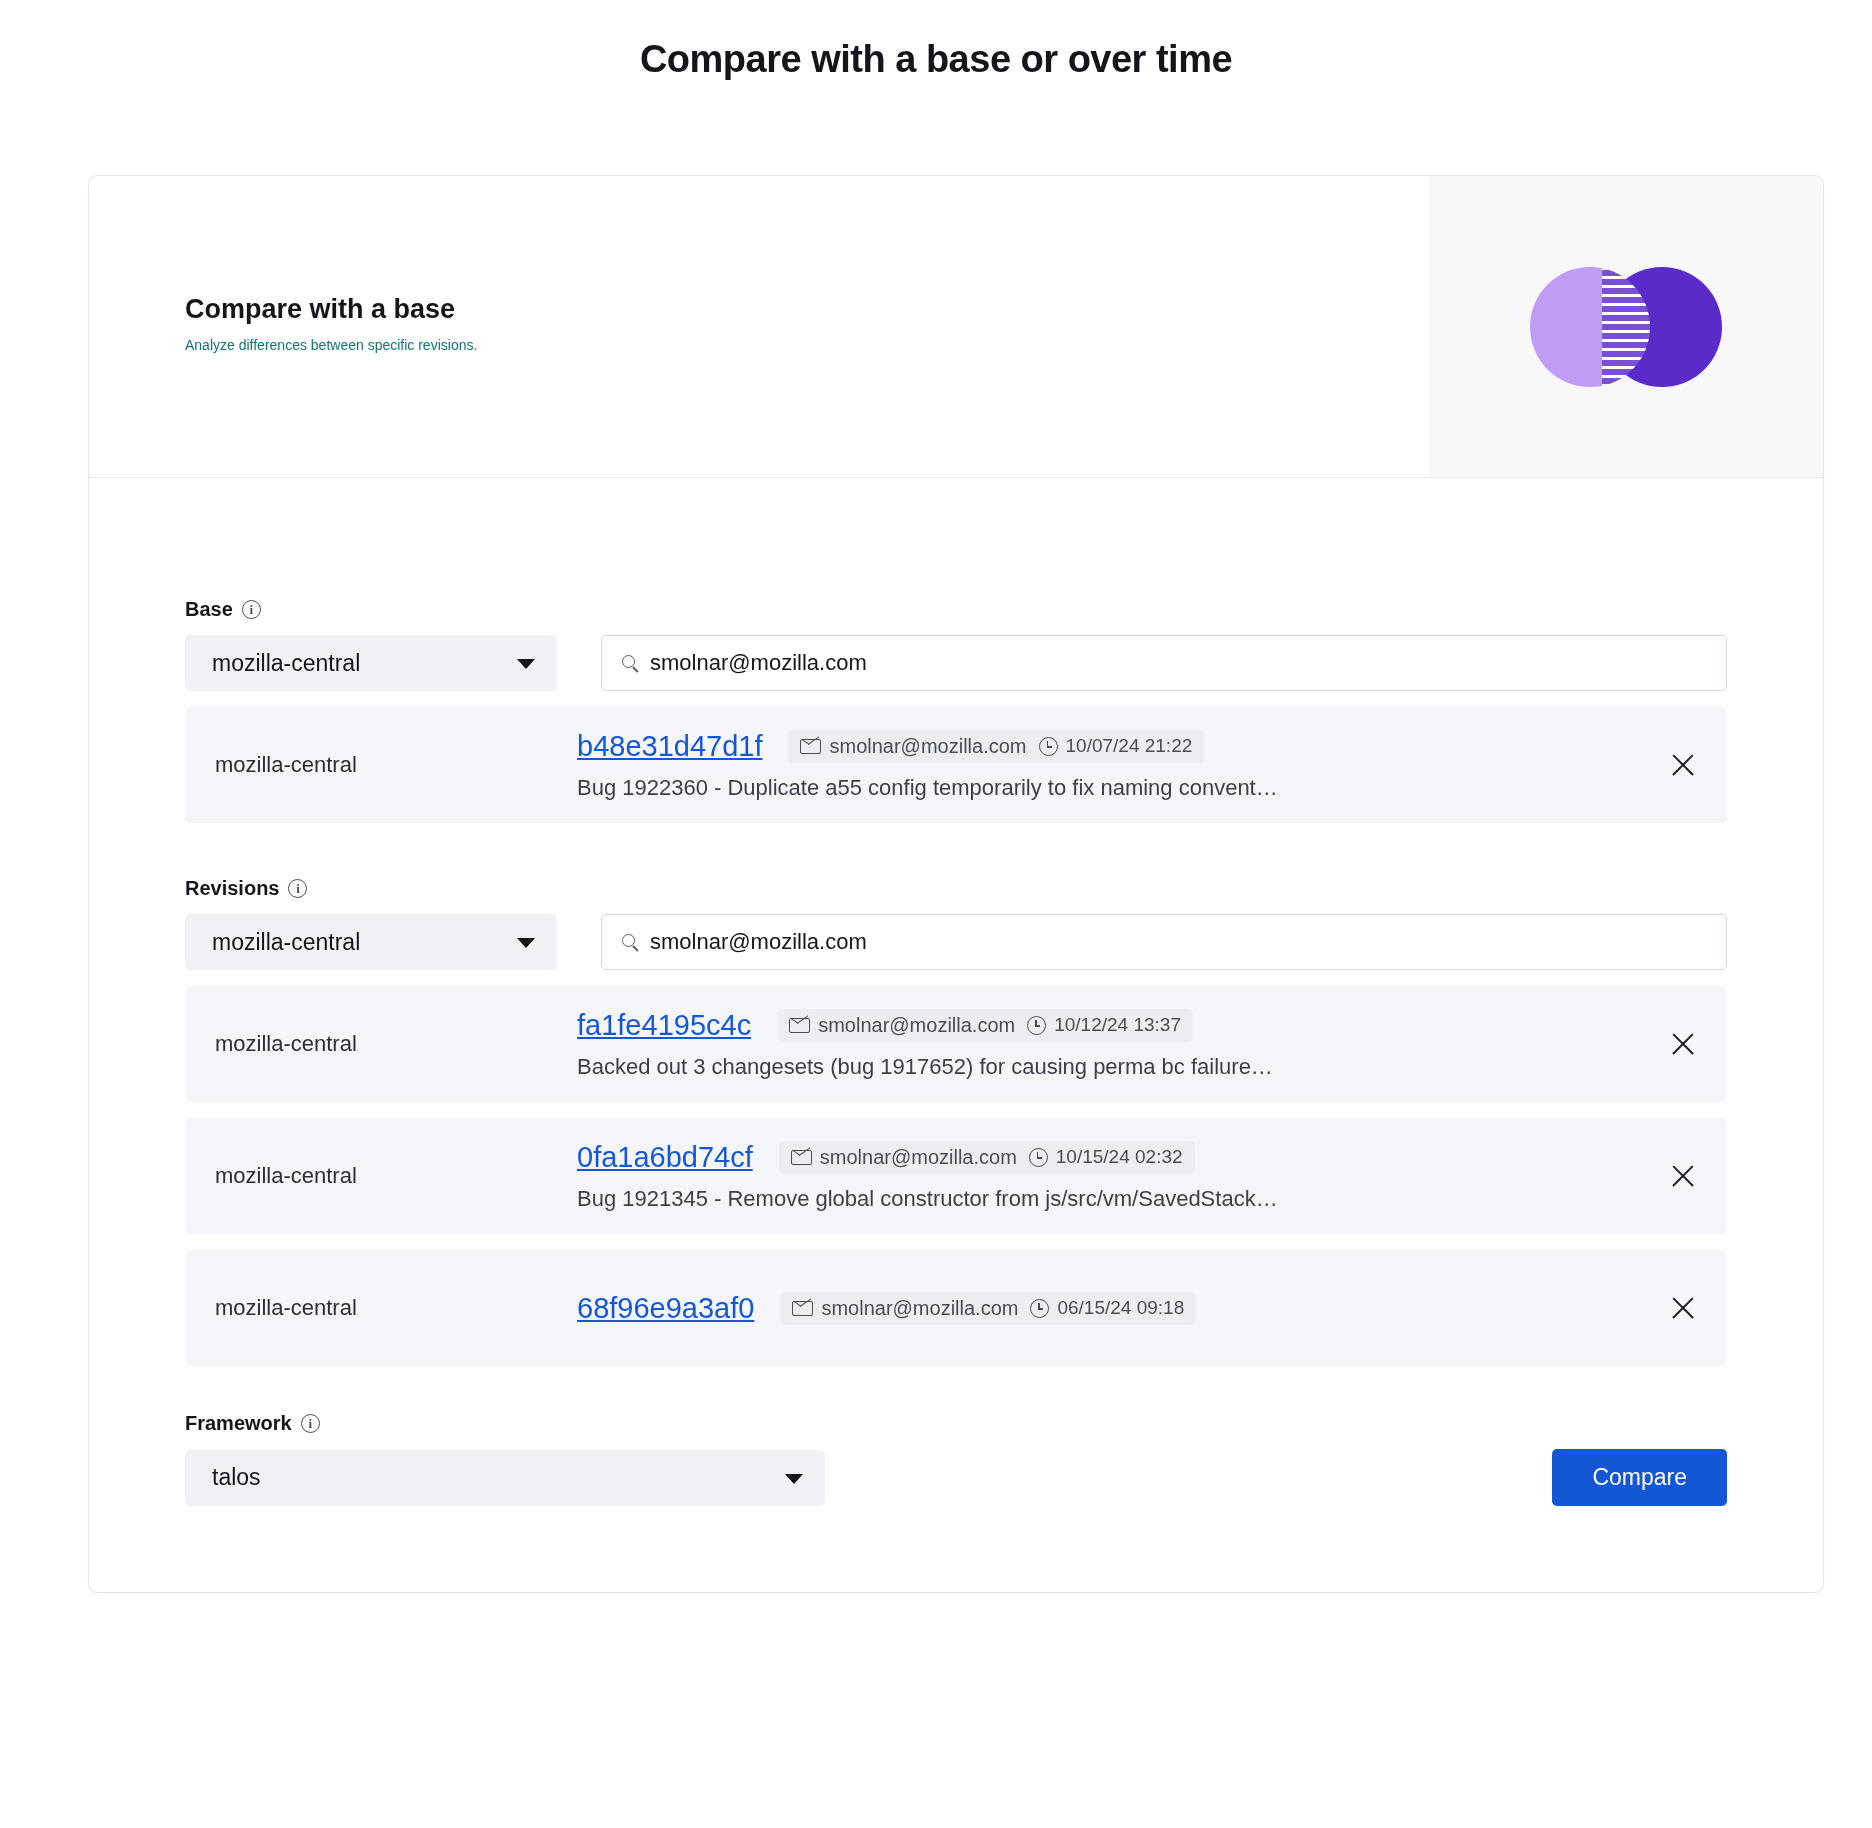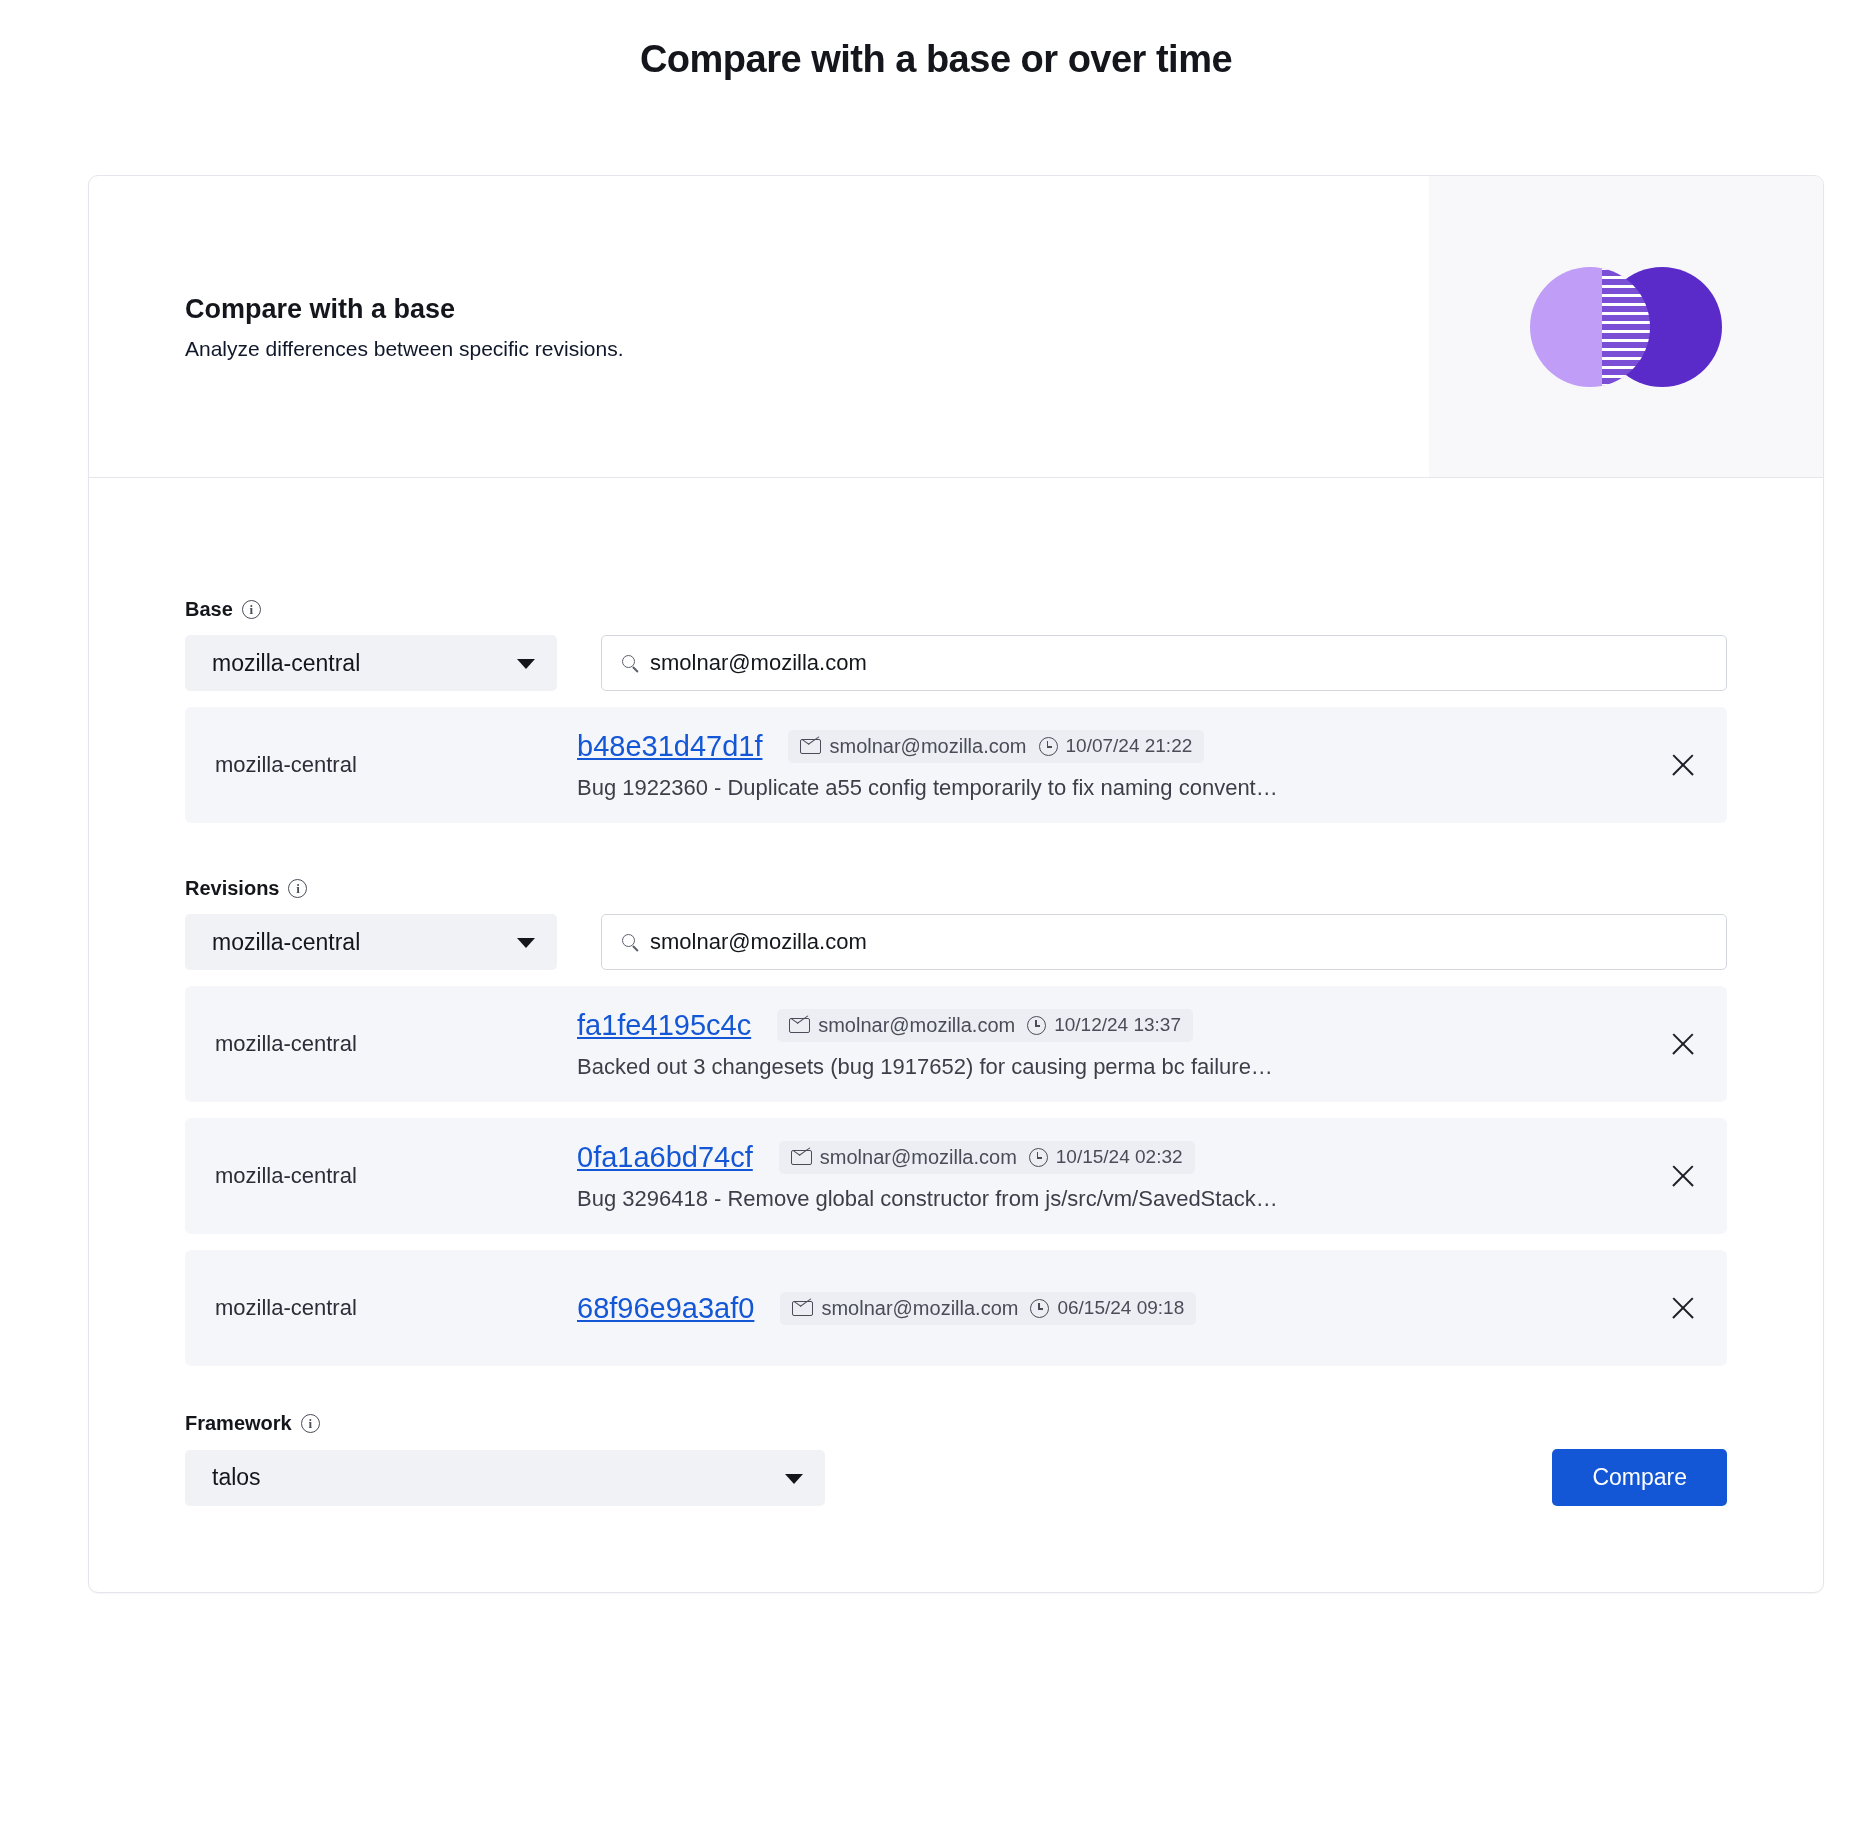--- a/index.html
+++ b/index.html
@@ -47,22 +47,22 @@
     flex: 1 1 auto;
     padding: 118px 0 0 96px;
   }
   .card-header-title {
     font-size: 27px;
     font-weight: 700;
     color: #14161c;
     margin-bottom: 12px;
   }
   .card-header-sub {
-    font-size: 21px;
-    color: #0f172a;
+    font-size: 14px;
+    color: #0f766e;
   }
   .card-header-art {
     flex: 0 0 394px;
     background: #f8f8fb;
     display: flex;
     align-items: center;
     justify-content: center;
   }
   .venn {
     position: relative;
@@ -447,21 +447,21 @@
             <span class="meta-item">
               <span class="mail-icon"></span>
               <span>smolnar@mozilla.com</span>
             </span>
             <span class="meta-item">
               <span class="clock-icon"></span>
               <span class="meta-time">10/15/24 02:32</span>
             </span>
           </span>
         </div>
-        <div class="commit-desc">Bug 3296418 - Remove global constructor from js/src/vm/SavedStack…</div>
+        <div class="commit-desc">Bug 1921345 - Remove global constructor from js/src/vm/SavedStack…</div>
       </div>
       <div class="close-btn"></div>
     </div>
 
     <div class="commit-row">
       <div class="commit-repo">mozilla-central</div>
       <div class="commit-main">
         <div class="commit-top">
           <span class="commit-hash">68f96e9a3af0</span>
           <span class="meta-group">

